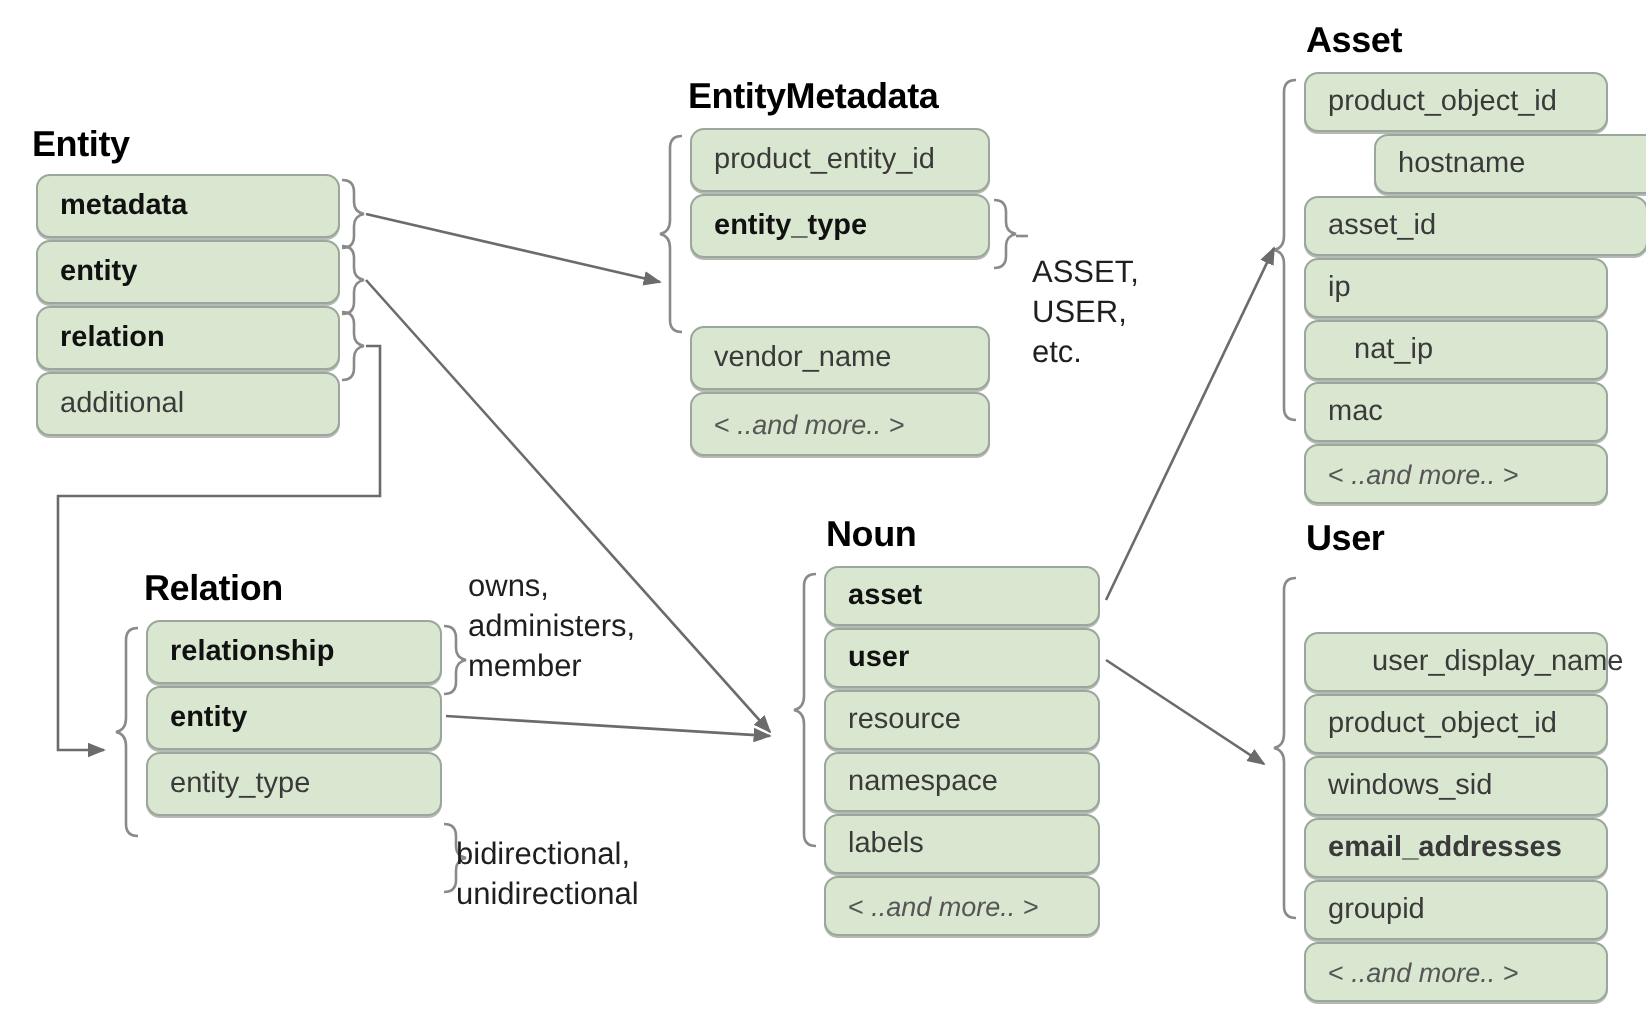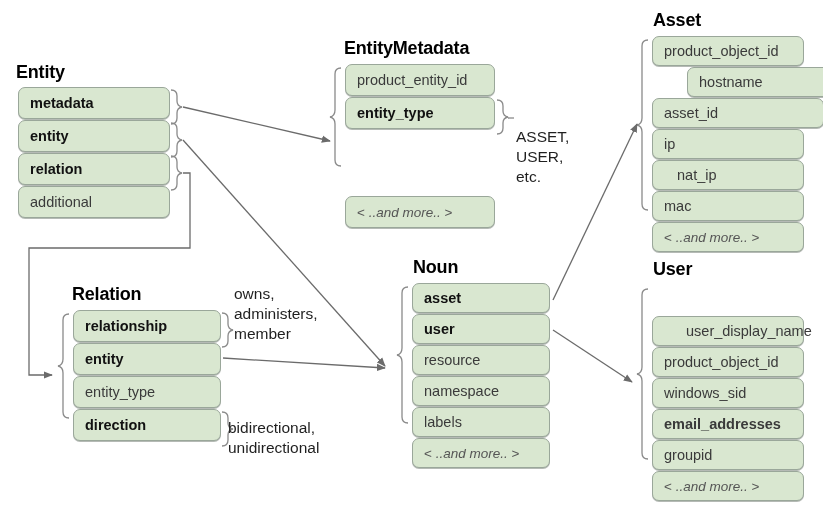--- a/index.html
+++ b/index.html
@@ -132,20 +132,21 @@
   </svg>
 
 <div class="group-title" style="left: 16px; top: 62px;">Entity</div>
     <div class="field bold" style="left: 18px; top: 87px; width: 152px; height: 32px;">metadata</div>
     <div class="field bold" style="left: 18px; top: 120px; width: 152px; height: 32px;">entity</div>
     <div class="field bold" style="left: 18px; top: 153px; width: 152px; height: 32px;">relation</div>
     <div class="field" style="left: 18px; top: 186px; width: 152px; height: 32px;">additional</div>
     <div class="group-title" style="left: 344px; top: 38px;">EntityMetadata</div>
     <div class="field" style="left: 345px; top: 64px; width: 150px; height: 32px;">product_entity_id</div>
     <div class="field bold" style="left: 345px; top: 97px; width: 150px; height: 32px;">entity_type</div>
+    <div class="field" style="left: 345px; top: 163px; width: 150px; height: 32px;">vendor_name</div>
     <div class="field more" style="left: 345px; top: 196px; width: 150px; height: 32px;">
       <span>&lt;&nbsp;</span>
       <i>..and more..</i>
       <span>&nbsp;&gt;</span>
     </div>
     <div class="group-title" style="left: 653px; top: 10px;">Asset</div>
     <div class="field" style="left: 652px; top: 36px; width: 152px; height: 30px;">product_object_id</div>
     <div class="field" style="left: 687px; top: 67px; width: 152px; height: 30px;">hostname</div>
     <div class="field" style="left: 652px; top: 98px; width: 172px; height: 30px;">asset_id</div>
     <div class="field" style="left: 652px; top: 129px; width: 152px; height: 30px;">ip</div>
@@ -175,21 +176,20 @@
     <div class="field" style="left: 412px; top: 407px; width: 138px; height: 30px;">labels</div>
     <div class="field more" style="left: 412px; top: 438px; width: 138px; height: 30px;">
       <span>&lt;&nbsp;</span>
       <i>..and more..</i>
       <span>&nbsp;&gt;</span>
     </div>
     <div class="group-title" style="left: 72px; top: 284px;">Relation</div>
     <div class="field bold" style="left: 73px; top: 310px; width: 148px; height: 32px;">relationship</div>
     <div class="field bold" style="left: 73px; top: 343px; width: 148px; height: 32px;">entity</div>
     <div class="field" style="left: 73px; top: 376px; width: 148px; height: 32px;">entity_type</div>
-    <div class="field bold" style="left: 73px; top: 409px; width: 148px; height: 32px;">direction</div>
     <div class="note" style="left: 516px; top: 103px; margin-top: 24px;">ASSET,
 USER,
 etc.</div>
     <div class="note" style="left: 234px; top: 284px;">owns,
 administers,
 member</div>
     <div class="note" style="left: 228px; top: 418px;">bidirectional,
 unidirectional</div>
   </div>
 

